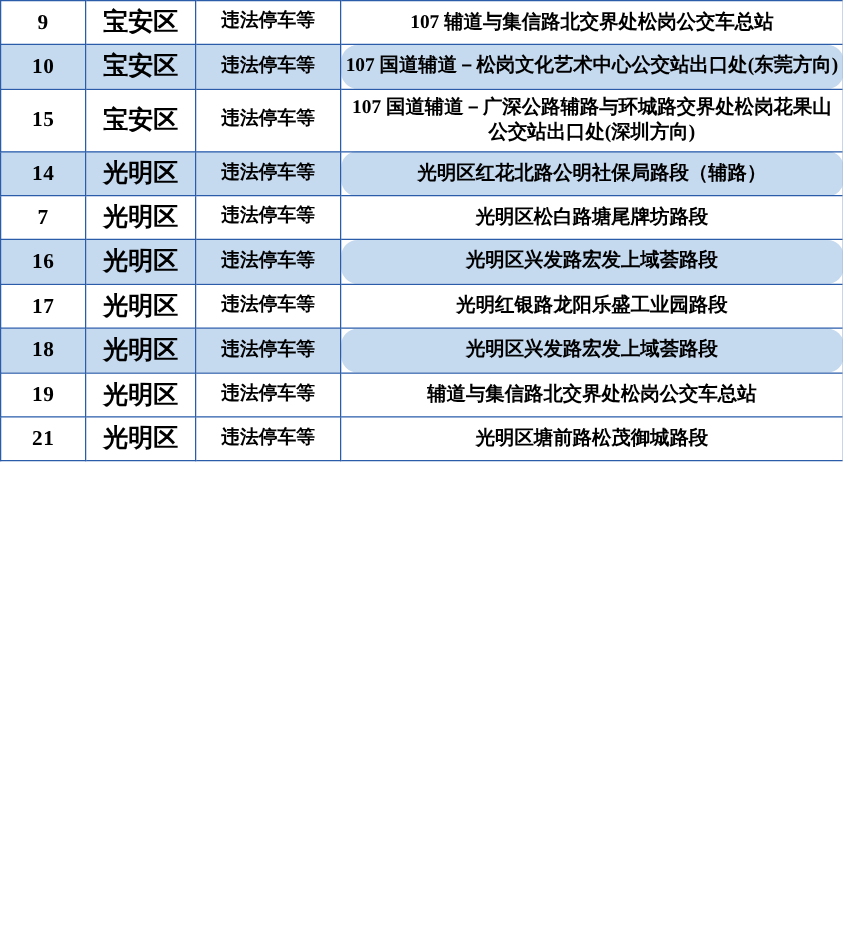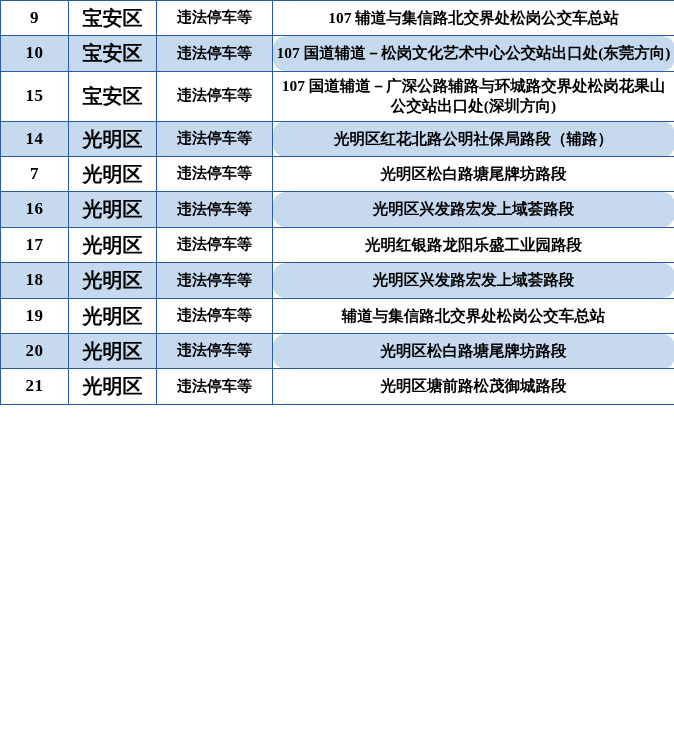--- a/index.html
+++ b/index.html
@@ -116,26 +116,20 @@
           <td class="cell-district">光明区</td>
           <td class="cell-type">违法停车等</td>
           <td class="cell-location">光明区兴发路宏发上域荟路段</td>
         </tr>
         <tr class="row-odd">
           <td class="cell-index">19</td>
           <td class="cell-district">光明区</td>
           <td class="cell-type">违法停车等</td>
           <td class="cell-location">辅道与集信路北交界处松岗公交车总站</td>
         </tr>
-        <tr class="row-even">
-          <td class="cell-index">20</td>
-          <td class="cell-district">光明区</td>
-          <td class="cell-type">违法停车等</td>
-          <td class="cell-location">光明区松白路塘尾牌坊路段</td>
-        </tr>
         <tr class="row-odd">
           <td class="cell-index">21</td>
           <td class="cell-district">光明区</td>
           <td class="cell-type">违法停车等</td>
           <td class="cell-location">光明区塘前路松茂御城路段</td>
         </tr>
       </tbody>
   </table>
 </div>
 

